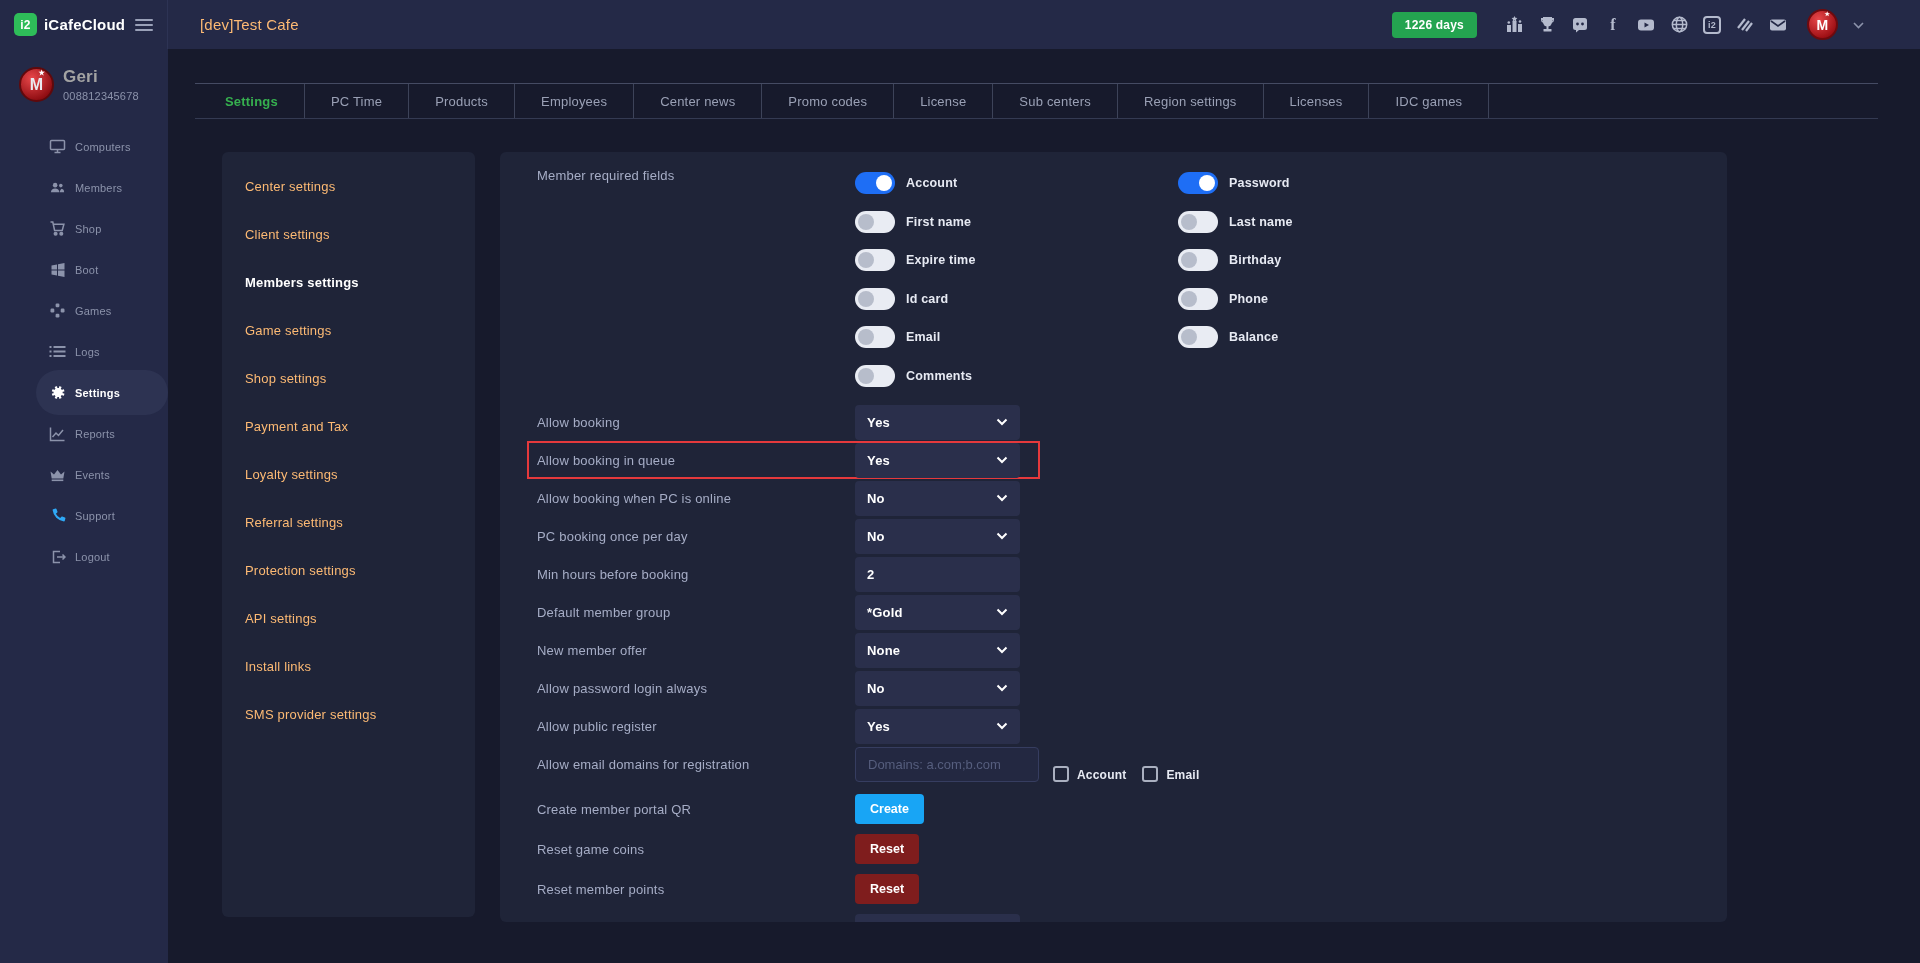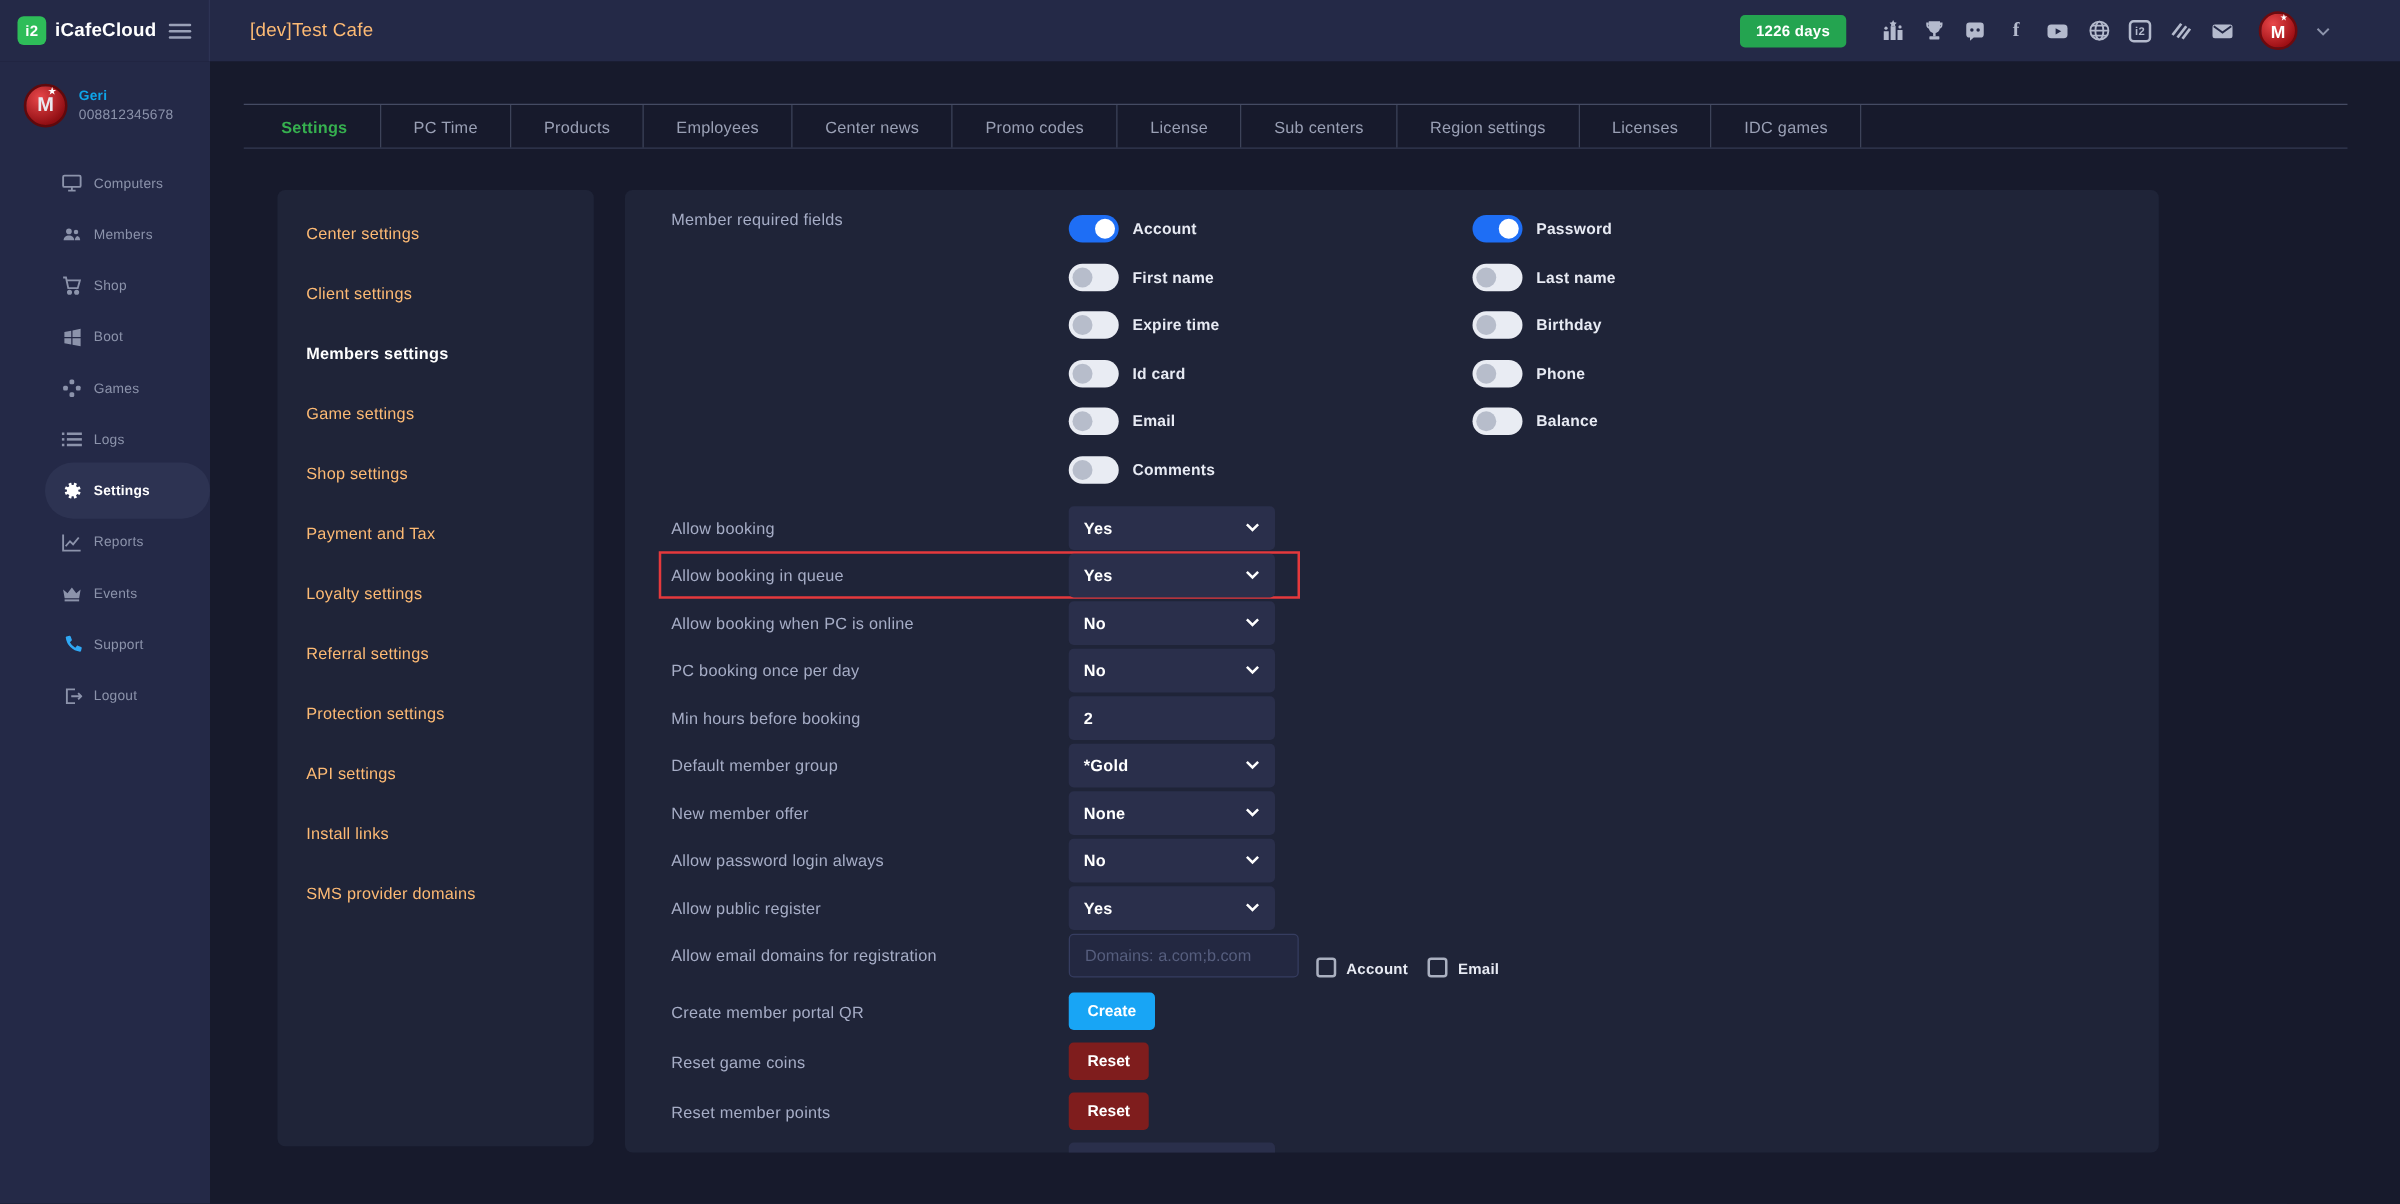--- a/index.html
+++ b/index.html
@@ -59,21 +59,21 @@
   }
   .user-block { display:flex; align-items:center; padding:18px 10px 10px 19px; }
   .user-avatar {
     width:35px; height:35px; border-radius:50%;
     background:radial-gradient(circle at 35% 30%, #e8474a, #8f0d12 75%);
     border:2px solid #5f090c; color:#e9e9ef; font-weight:700; font-size:16px;
     display:flex; align-items:center; justify-content:center; position:relative; flex:0 0 35px;
   }
   .user-avatar::after { content:"★"; position:absolute; top:0px; right:7px; font-size:7px; color:#fff; }
   .user-meta { margin-left:9px; }
-  .user-name { color:#0ea5e9; font-weight:700; font-size:11px; }
+  .user-name { color:#a3a3a3; font-weight:700; font-size:17px; }
   .user-id { color:#8c93ab; font-size:11px; margin-top:3px; }
   .side-nav { margin-top:14px; }
   .side-item {
     position:relative; height:41px; display:flex; align-items:center;
     padding-left:21px; cursor:pointer; color:#8c93ab; font-size:11px; font-weight:500;margin-left:28px;
   }
   .side-item .s-ico { width:17px; height:17px; margin-right:9px; display:flex; align-items:center; justify-content:center; }
   .side-item.active { color:#ffffff; font-weight:700; }
   .side-item.active::before {
     content:""; position:absolute; left:8px; right:0; top:-2px; bottom:-2px;
@@ -391,21 +391,21 @@
       <div class="snav-item">Client settings</div>
       <div class="snav-item active">Members settings</div>
       <div class="snav-item">Game settings</div>
       <div class="snav-item">Shop settings</div>
       <div class="snav-item">Payment and Tax</div>
       <div class="snav-item">Loyalty settings</div>
       <div class="snav-item">Referral settings</div>
       <div class="snav-item">Protection settings</div>
       <div class="snav-item">API settings</div>
       <div class="snav-item">Install links</div>
-      <div class="snav-item">SMS provider domains</div>
+      <div class="snav-item">SMS provider settings</div>
     </div>
 
     <div class="form-card">
 
       <div class="mrf">
         <div class="mrf-label">Member required fields</div>
         <div class="tgl-col c1">
           <div class="tgl-row">
             <div class="toggle on">
                 <div class="knob"></div>

